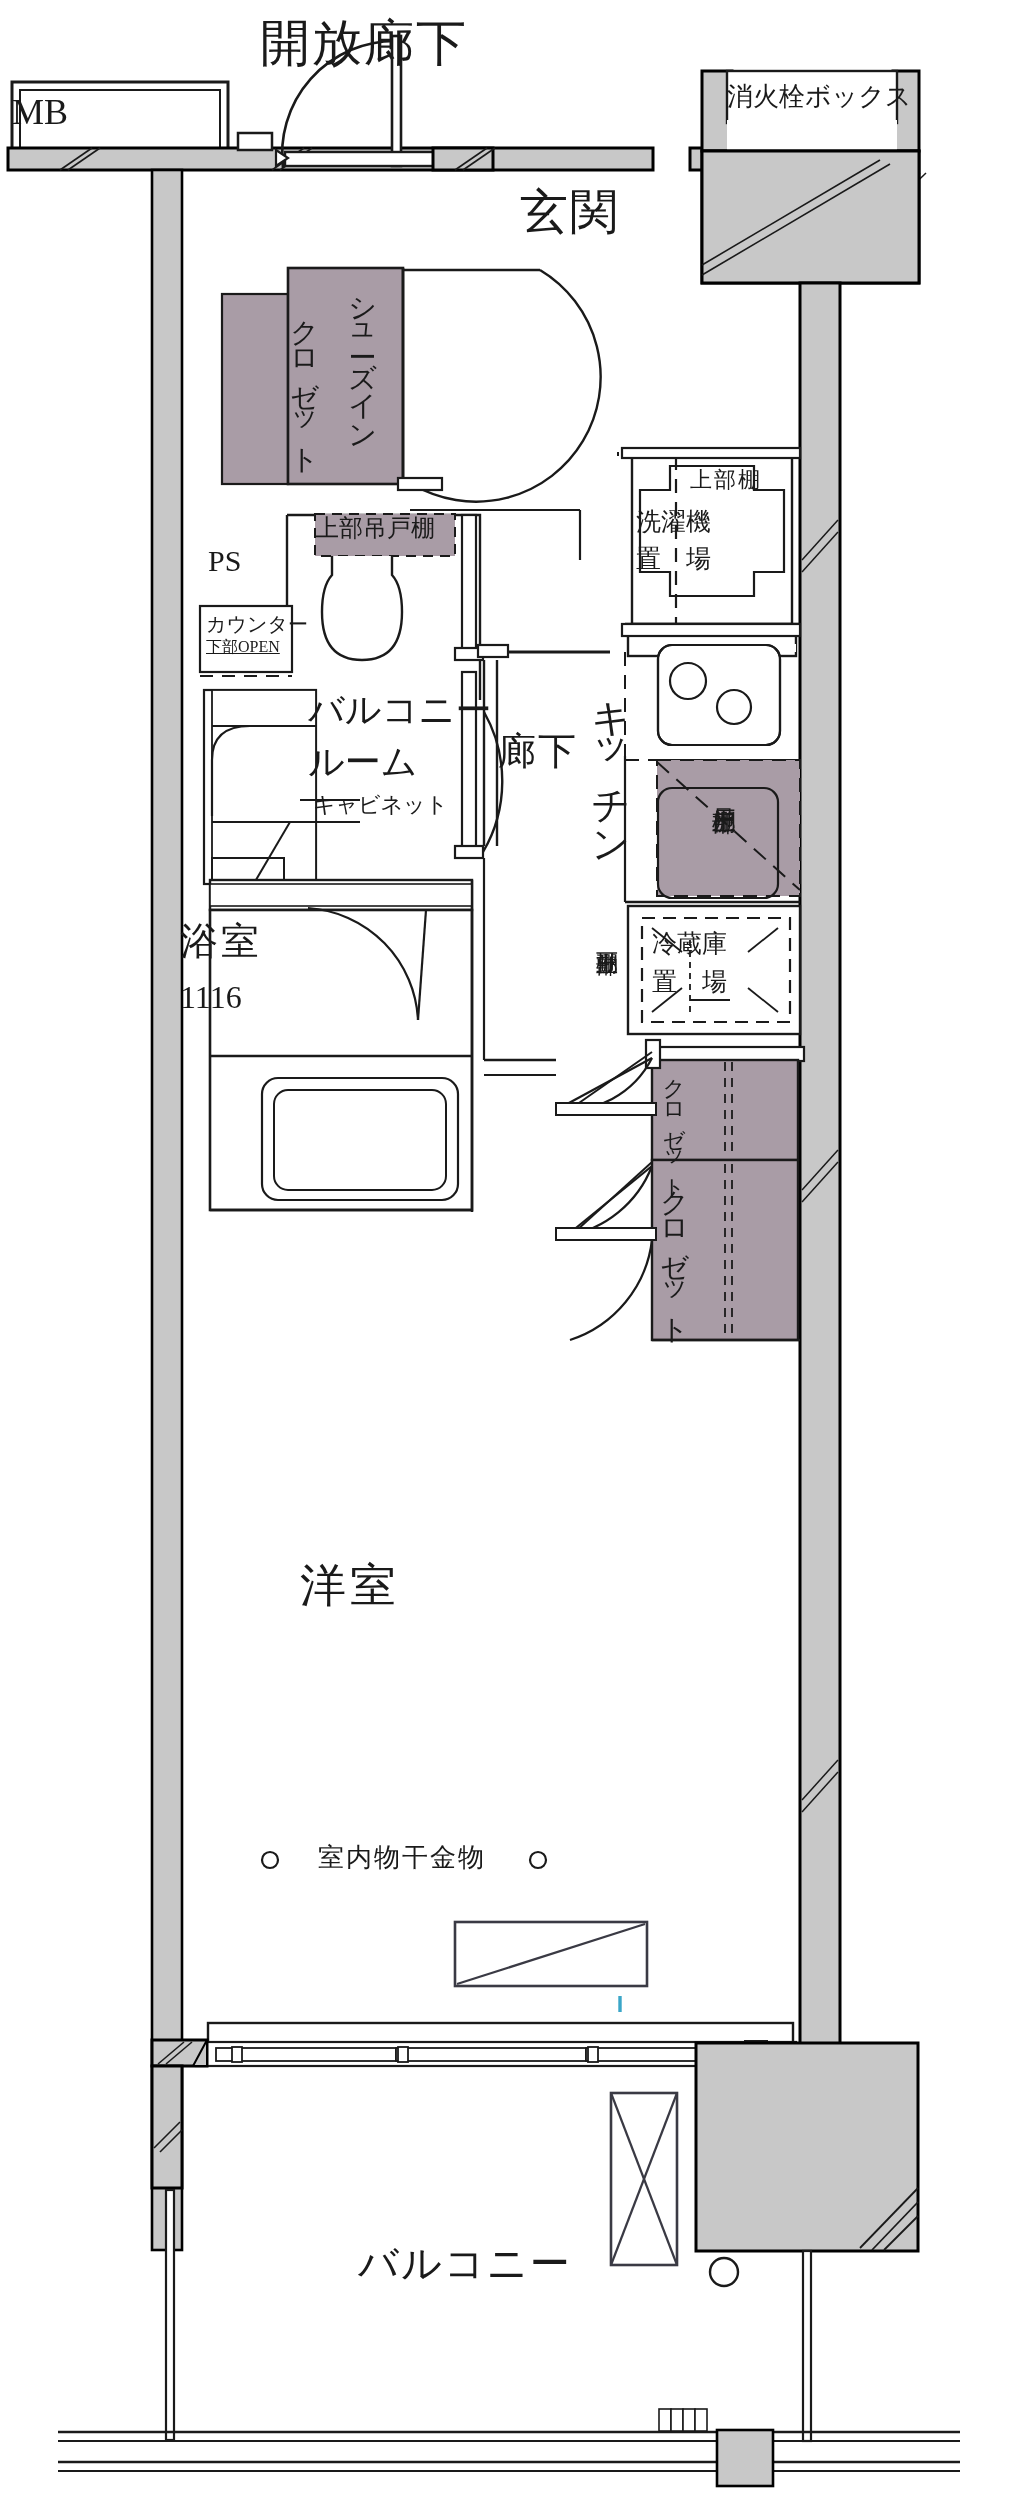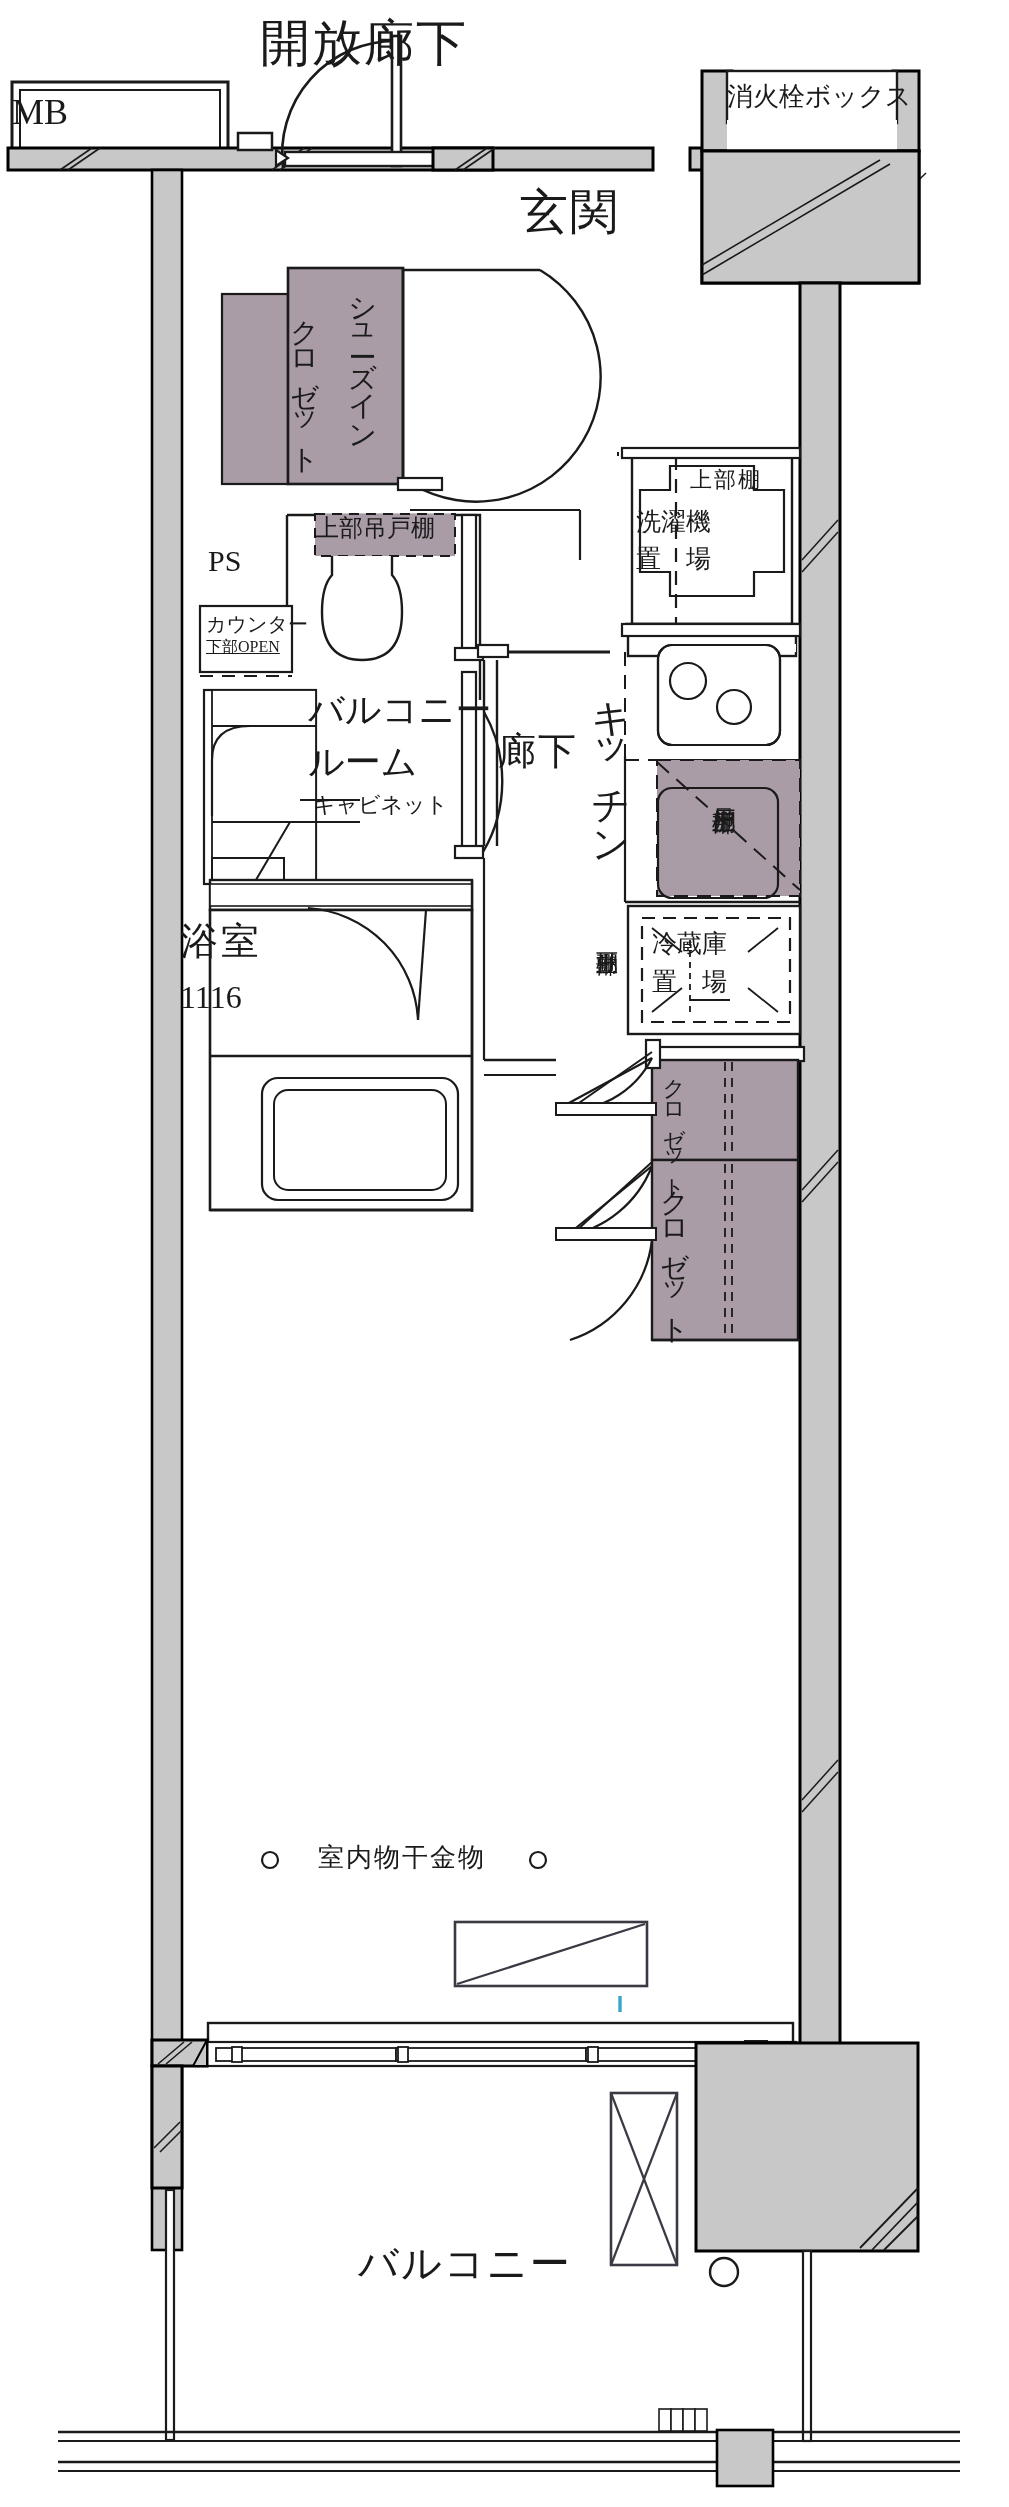--- a/index.html
+++ b/index.html
@@ -355,18 +355,19 @@
 <div class="lbl vert" style="left:712px;top:790px;font-size:24px;">上部吊戸棚</div>
 
 <div class="lbl vert" style="left:596px;top:935px;font-size:22px;">上部可動棚</div>
 
 <div class="lbl" style="left:652px;top:930px;font-size:25px;">冷蔵庫</div>
 <div class="lbl" style="left:652px;top:968px;font-size:25px;">置　場</div>
 
 <div class="lbl vert" style="left:663px;top:1063px;font-size:22px;">クロゼット</div>
 <div class="lbl vert" style="left:660px;top:1170px;font-size:28px;">クロゼット</div>
 
+<div class="lbl ctr" style="left:300px;top:1560px;width:400px;font-size:46px;letter-spacing:4px;">洋室</div>
 
 <div class="lbl" style="left:318px;top:1843px;font-size:26px;letter-spacing:2px;">室内物干金物</div>
 
 <div class="lbl" style="left:358px;top:2242px;font-size:40px;letter-spacing:2px;">バルコニー</div>
 
 </div>
 
 </body></html>

